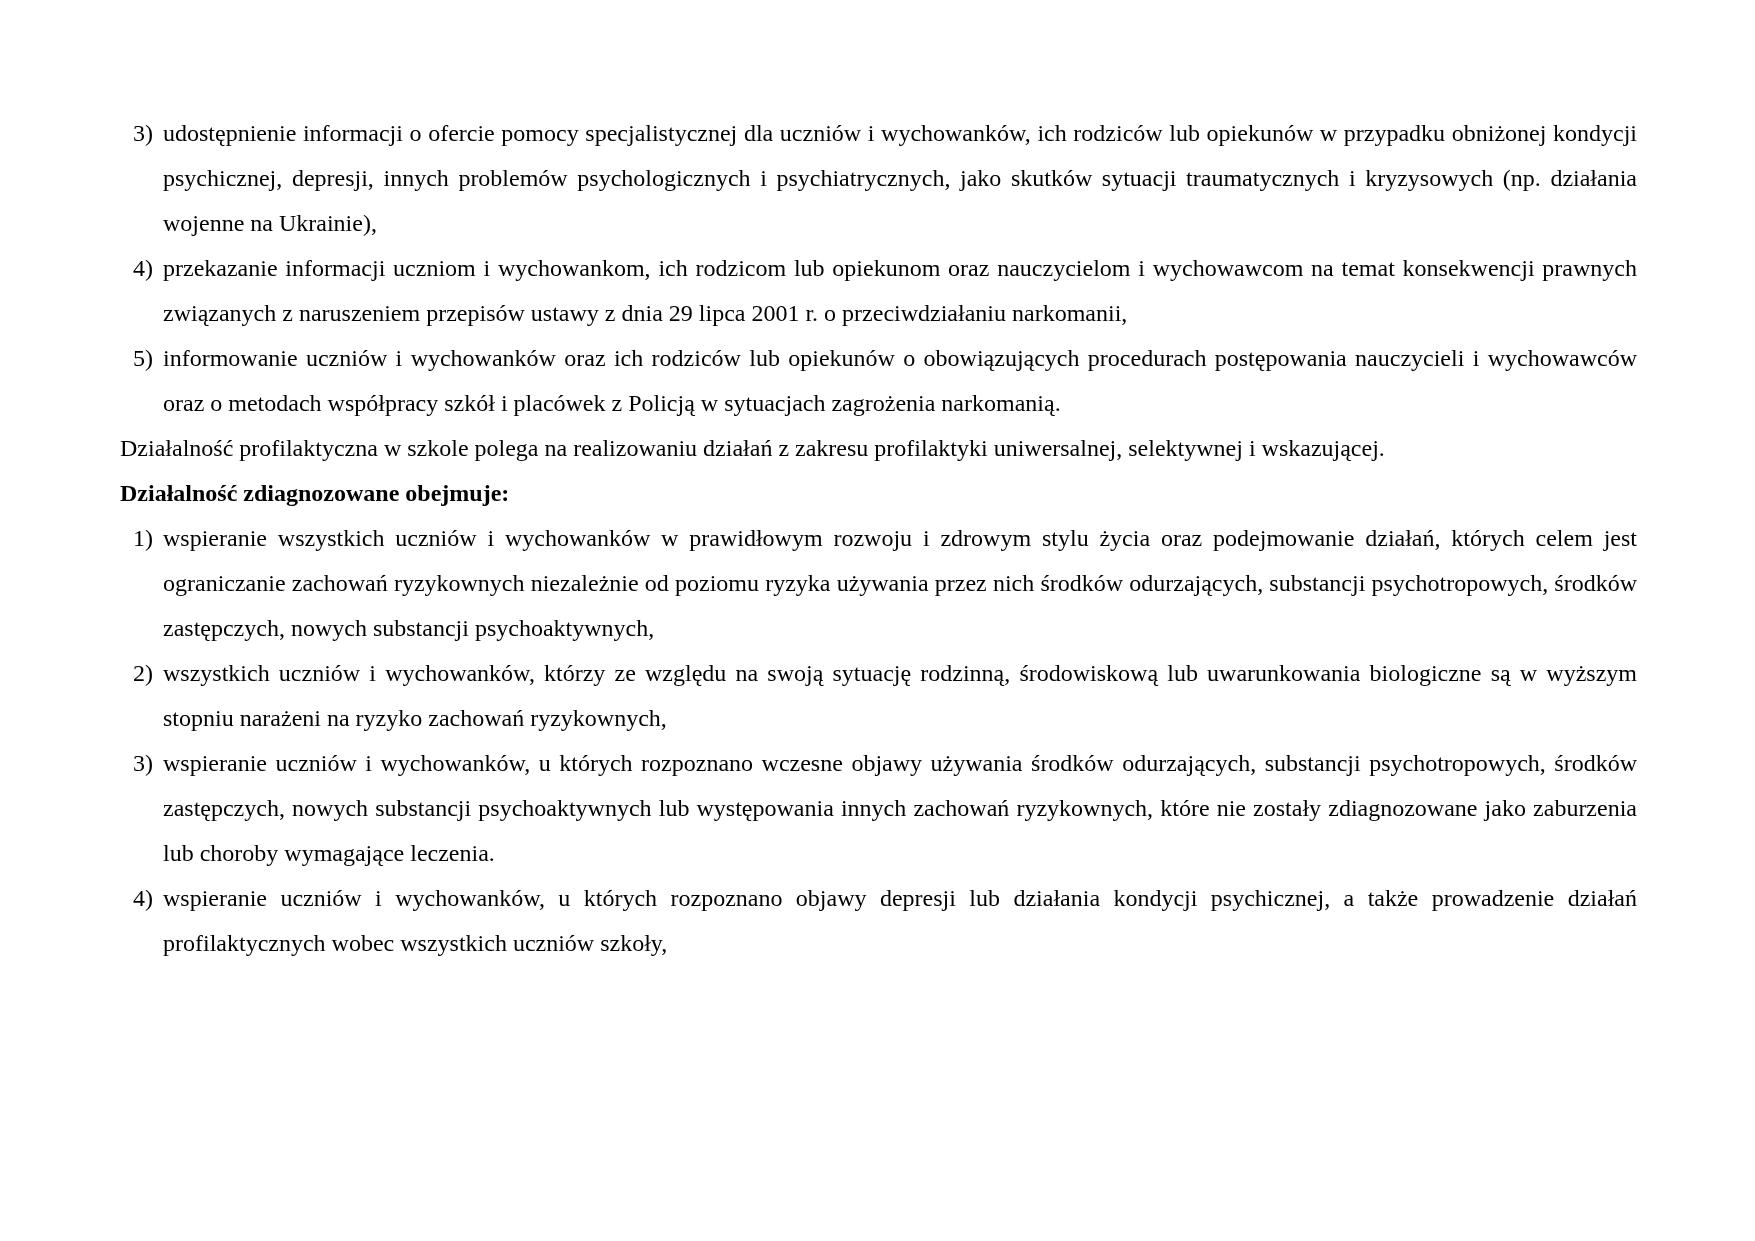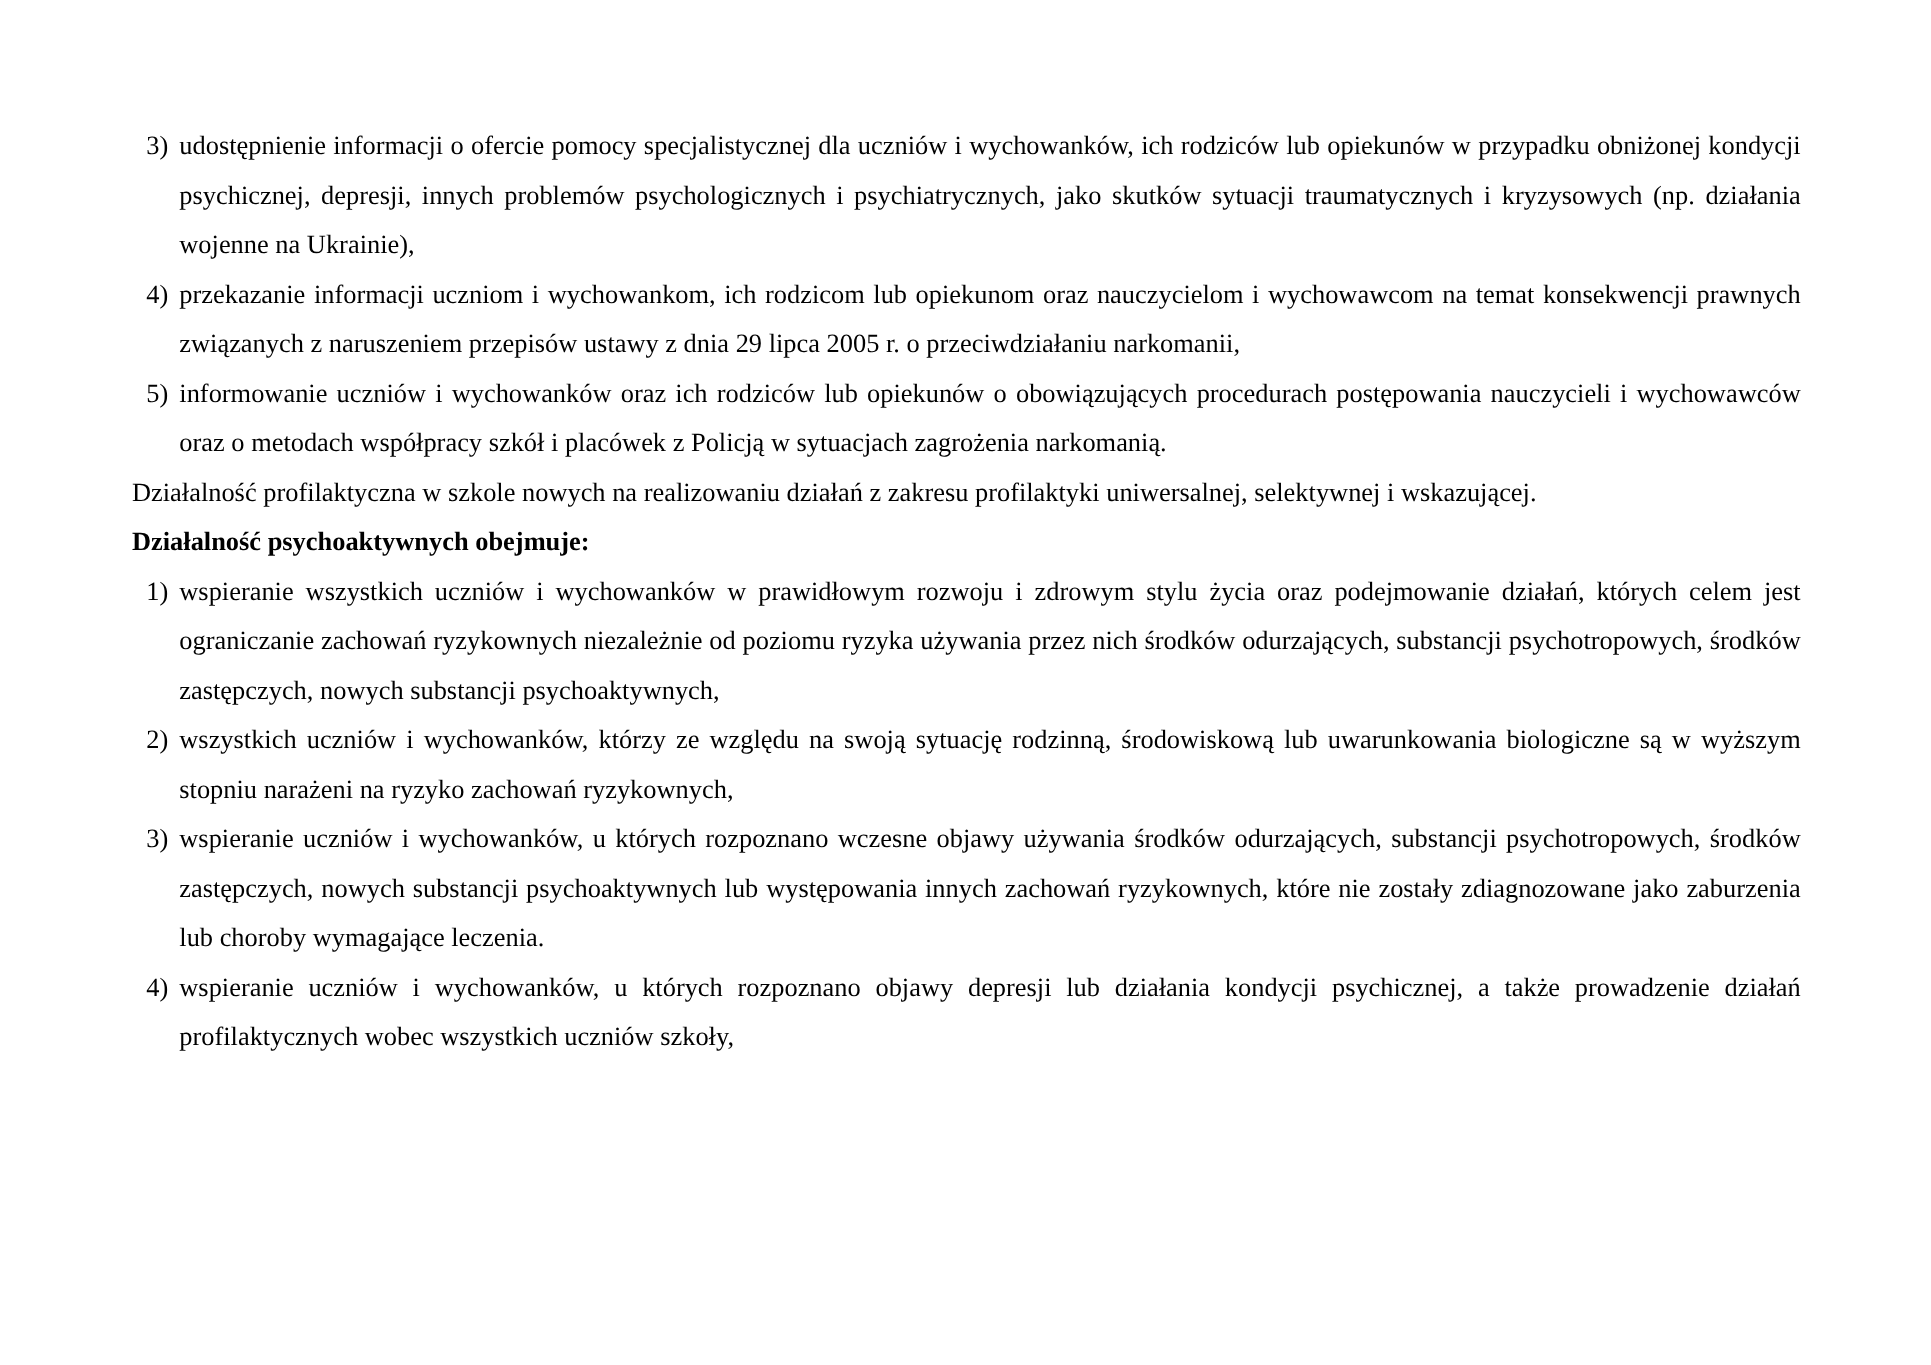--- a/index.html
+++ b/index.html
@@ -31,27 +31,27 @@
   .para { text-align: justify; }
   .heading { font-weight: bold; }
 </style>
 </head>
 <body>
 
 <div class="page">
 
   <div class="list">
     <div class="item"><span class="num">3)</span><span class="txt">udostępnienie informacji o ofercie pomocy specjalistycznej dla uczniów i wychowanków, ich rodziców lub opiekunów w przypadku obniżonej kondycji psychicznej, depresji, innych problemów psychologicznych i psychiatrycznych, jako skutków sytuacji traumatycznych i kryzysowych (np. działania wojenne na Ukrainie),</span></div>
-    <div class="item"><span class="num">4)</span><span class="txt">przekazanie informacji uczniom i wychowankom, ich rodzicom lub opiekunom oraz nauczycielom i wychowawcom na temat konsekwencji prawnych związanych z naruszeniem przepisów ustawy z dnia 29 lipca 2005 r. o przeciwdziałaniu narkomanii,</span></div>
+    <div class="item"><span class="num">4)</span><span class="txt">przekazanie informacji uczniom i wychowankom, ich rodzicom lub opiekunom oraz nauczycielom i wychowawcom na temat konsekwencji prawnych związanych z naruszeniem przepisów ustawy z dnia 29 lipca 2001 r. o przeciwdziałaniu narkomanii,</span></div>
     <div class="item"><span class="num">5)</span><span class="txt">informowanie uczniów i wychowanków oraz ich rodziców lub opiekunów o obowiązujących procedurach postępowania nauczycieli i wychowawców oraz o metodach współpracy szkół i placówek z Policją w sytuacjach zagrożenia narkomanią.</span></div>
   </div>
 
-  <p class="para">Działalność profilaktyczna w szkole nowych na realizowaniu działań z zakresu profilaktyki uniwersalnej, selektywnej i wskazującej.</p>
+  <p class="para">Działalność profilaktyczna w szkole polega na realizowaniu działań z zakresu profilaktyki uniwersalnej, selektywnej i wskazującej.</p>
 
-  <p class="para heading">Działalność psychoaktywnych obejmuje:</p>
+  <p class="para heading">Działalność zdiagnozowane obejmuje:</p>
 
   <div class="list">
     <div class="item"><span class="num">1)</span><span class="txt">wspieranie wszystkich uczniów i wychowanków w prawidłowym rozwoju i zdrowym stylu życia oraz podejmowanie działań, których celem jest ograniczanie zachowań ryzykownych niezależnie od poziomu ryzyka używania przez nich środków odurzających, substancji psychotropowych, środków zastępczych, nowych substancji psychoaktywnych,</span></div>
     <div class="item"><span class="num">2)</span><span class="txt">wszystkich uczniów i wychowanków, którzy ze względu na swoją sytuację rodzinną, środowiskową lub uwarunkowania biologiczne są w wyższym stopniu narażeni na ryzyko zachowań ryzykownych,</span></div>
     <div class="item"><span class="num">3)</span><span class="txt">wspieranie uczniów i wychowanków, u których rozpoznano wczesne objawy używania środków odurzających, substancji psychotropowych, środków zastępczych, nowych substancji psychoaktywnych lub występowania innych zachowań ryzykownych, które nie zostały zdiagnozowane jako zaburzenia lub choroby wymagające leczenia.</span></div>
     <div class="item"><span class="num">4)</span><span class="txt">wspieranie uczniów i wychowanków, u których rozpoznano objawy depresji lub działania kondycji psychicznej, a także prowadzenie działań profilaktycznych wobec wszystkich uczniów szkoły,</span></div>
   </div>
 
 </div>
 

